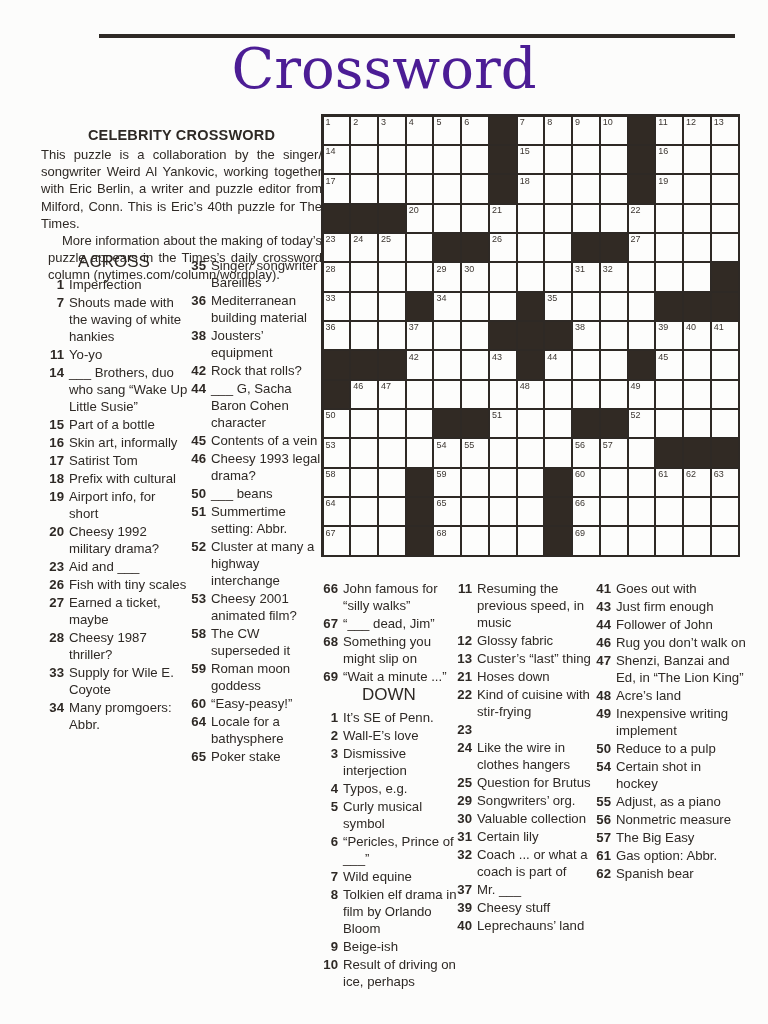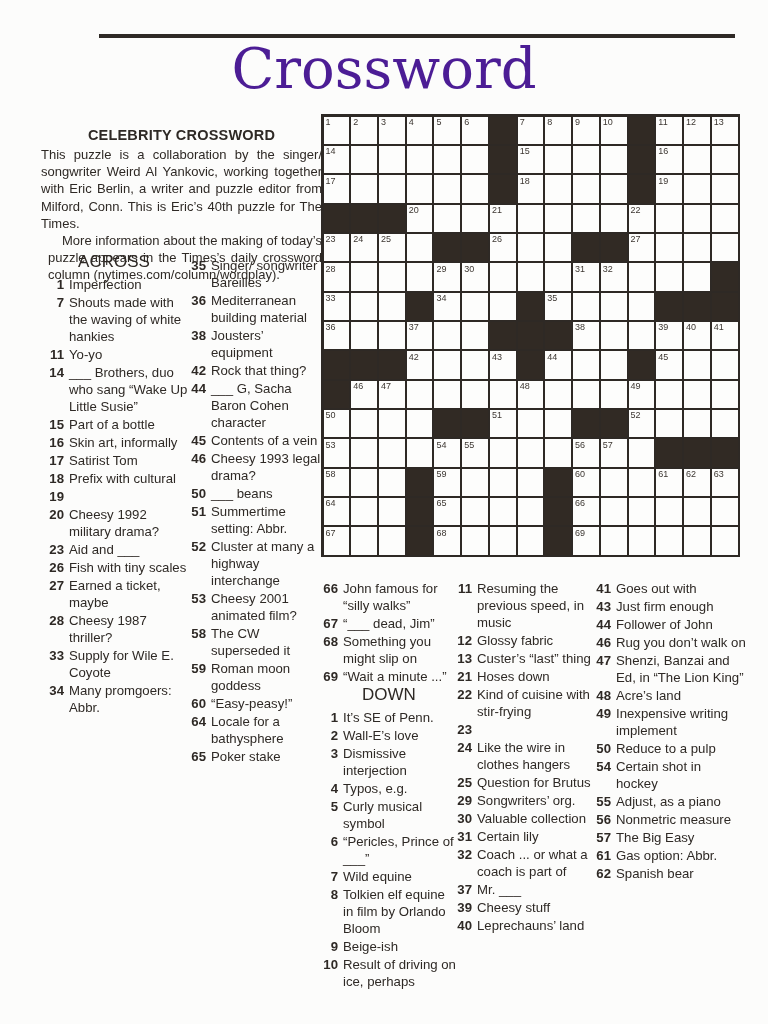--- a/index.html
+++ b/index.html
@@ -450,20 +450,21 @@
         <div class="clue">
           <span class="num">17</span>
           <span class="txt">Satirist Tom</span>
         </div>
         <div class="clue">
           <span class="num">18</span>
           <span class="txt">Prefix with cultural</span>
         </div>
         <div class="clue">
           <span class="num">19</span>
+          <span class="txt">Airport info, for short</span>
         </div>
         <div class="clue">
           <span class="num">20</span>
           <span class="txt">Cheesy 1992 military drama?</span>
         </div>
         <div class="clue">
           <span class="num">23</span>
           <span class="txt">Aid and ___</span>
         </div>
         <div class="clue">
@@ -498,21 +499,21 @@
         <div class="clue">
           <span class="num">36</span>
           <span class="txt">Mediterranean building material</span>
         </div>
         <div class="clue">
           <span class="num">38</span>
           <span class="txt">Jousters’ equipment</span>
         </div>
         <div class="clue">
           <span class="num">42</span>
-          <span class="txt">Rock that thing?</span>
+          <span class="txt">Rock that rolls?</span>
         </div>
         <div class="clue">
           <span class="num">44</span>
           <span class="txt">___ G, Sacha Baron Cohen character</span>
         </div>
         <div class="clue">
           <span class="num">45</span>
           <span class="txt">Contents of a vein</span>
         </div>
         <div class="clue">
@@ -602,21 +603,21 @@
         <div class="clue">
           <span class="num">6</span>
           <span class="txt">“Pericles, Prince of ___”</span>
         </div>
         <div class="clue">
           <span class="num">7</span>
           <span class="txt">Wild equine</span>
         </div>
         <div class="clue">
           <span class="num">8</span>
-          <span class="txt">Tolkien elf equine in film by Orlando Bloom</span>
+          <span class="txt">Tolkien elf drama in film by Orlando Bloom</span>
         </div>
         <div class="clue">
           <span class="num">9</span>
           <span class="txt">Beige-ish</span>
         </div>
         <div class="clue">
           <span class="num">10</span>
           <span class="txt">Result of driving on ice, perhaps</span>
         </div>
       </div>

